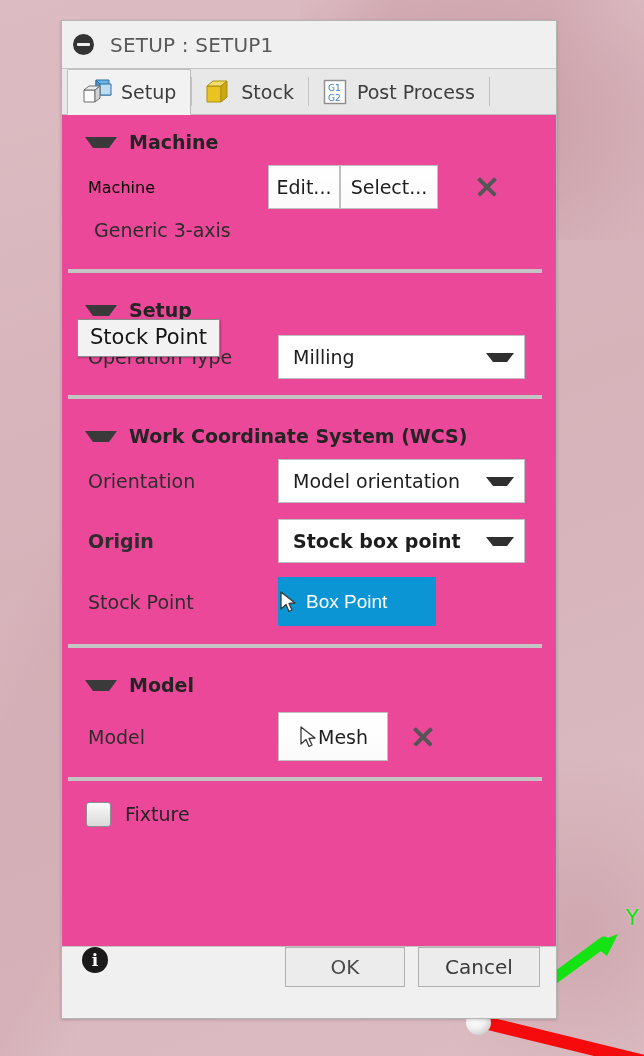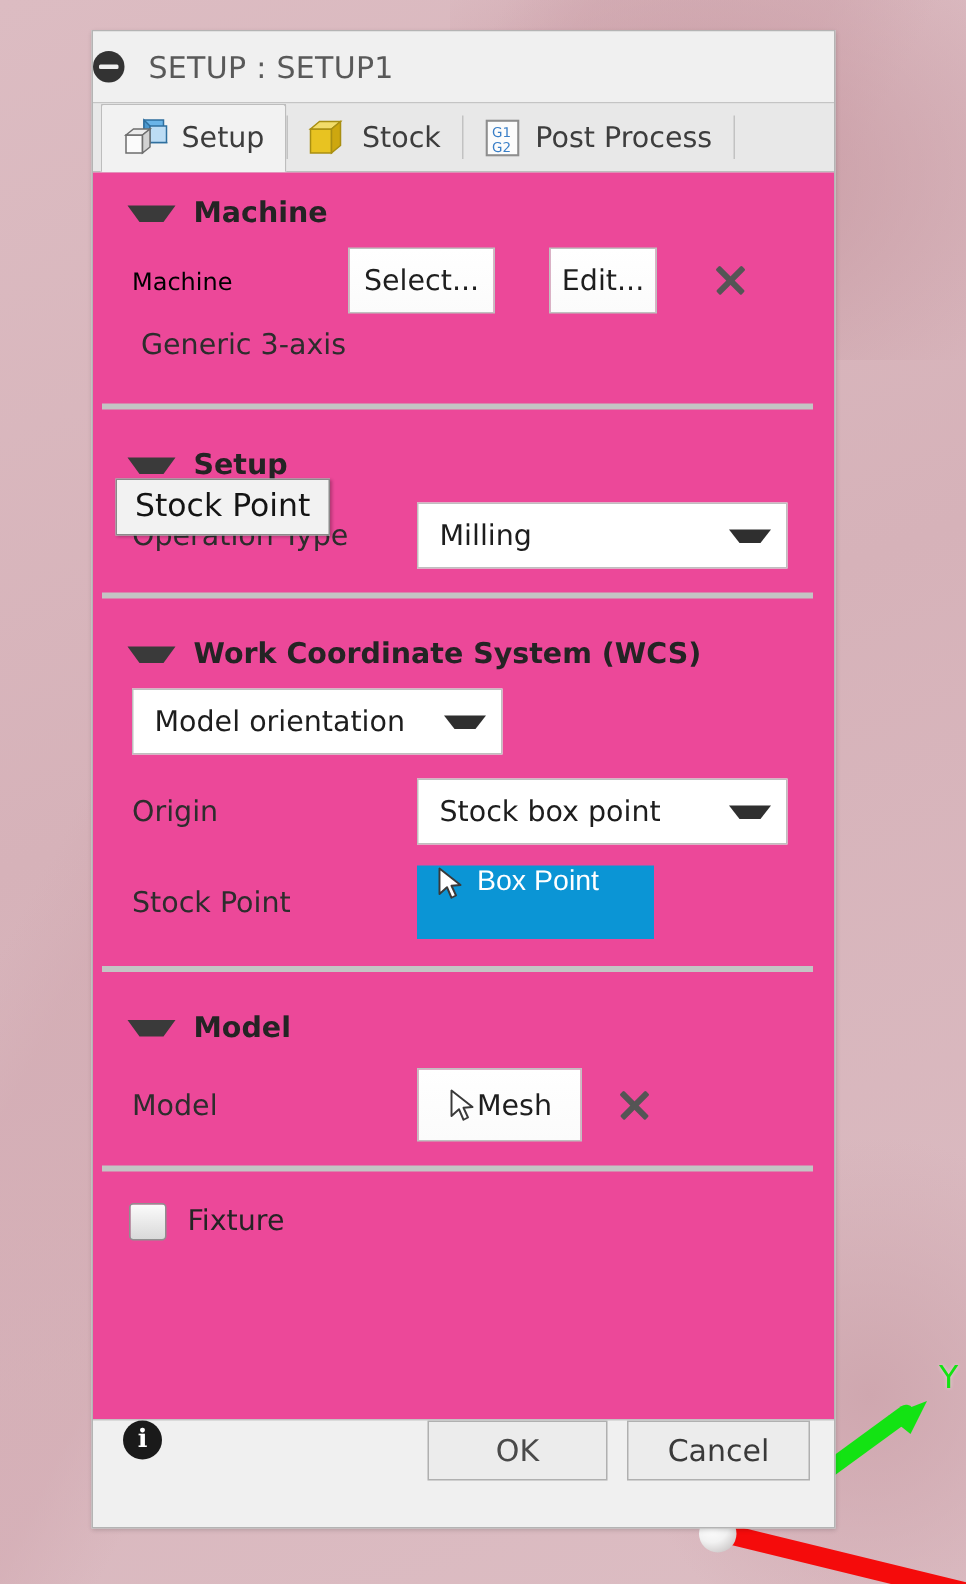--- a/index.html
+++ b/index.html
@@ -86,20 +86,21 @@
     flex-direction: column;
     box-shadow: 0 1px 3px rgba(0,0,0,0.18);
   }
 
   
   .titlebar {
     height: 48px;
     flex: 0 0 48px;
     display: flex;
     align-items: center;
+    padding-left: 11px;
     background: #f0f0f0;
     border-bottom: 1px solid #c4c4c4;
     box-sizing: border-box;
   }
   .collapse-icon {
     width: 21px; height: 21px;
     border-radius: 50%;
     background: #333333;
     position: relative;
     flex: 0 0 21px;
@@ -274,22 +275,23 @@
     margin-left: 6px;
   }
 
   
   .bluebtn {
     background: #0b95d5;
     border: none;
     height: 49px;
     width: 158px;
     display: inline-flex;
+    align-items: center;
     gap: 8px;
-    padding: 0 16px 0 12px;
+    padding: 0 16px 0 0;
     box-sizing: border-box;
     cursor: default;
   }
   .bluebtn .bb-label {
     font-size: 19px;
     color: #ffffff;
     white-space: nowrap;
   }
 
   .cursor-ico { width: 20px; height: 24px; flex: 0 0 20px; }
@@ -466,22 +468,22 @@
 
   <div class="dlg-body">
 
     <div class="section-head">
       <span class="tri"></span>
       <span class="sh-label">Machine</span>
     </div>
 
     <div class="machine-row">
       <span class="row-label">Machine</span>
+      <button class="wbtn" style="width:72px; margin-left:36px;">Edit...</button>
       <button class="wbtn" style="width:98px;">Select...</button>
-      <button class="wbtn" style="width:72px; margin-left:36px;">Edit...</button>
       <span class="xbtn" style="margin-left:34px;"></span>
     </div>
 
     <div class="machine-name">Generic 3-axis</div>
 
     <div class="divider" style="margin-top:28px;"></div>
 
     <div class="section-head">
       <span class="tri"></span>
       <span class="sh-label">Setup</span>
@@ -496,27 +498,28 @@
     </div>
 
     <div class="divider" style="margin-top:16px;"></div>
 
     <div class="section-head">
       <span class="tri"></span>
       <span class="sh-label">Work Coordinate System (WCS)</span>
     </div>
 
     <div class="row" style="margin-top:6px;">
+      <span class="row-label">Orientation</span>
       <div class="combo">
         <span class="combo-text">Model orientation</span>
         <span class="caret"></span>
       </div>
     </div>
 
-    <div class="row" style="margin-top:16px;">
+    <div class="row" style="margin-top:16px;font-weight:bold;">
       <span class="row-label">Origin</span>
       <div class="combo">
         <span class="combo-text">Stock box point</span>
         <span class="caret"></span>
       </div>
     </div>
 
     <div class="row" style="margin-top:14px;">
       <span class="row-label">Stock Point</span>
       <button class="bluebtn">

